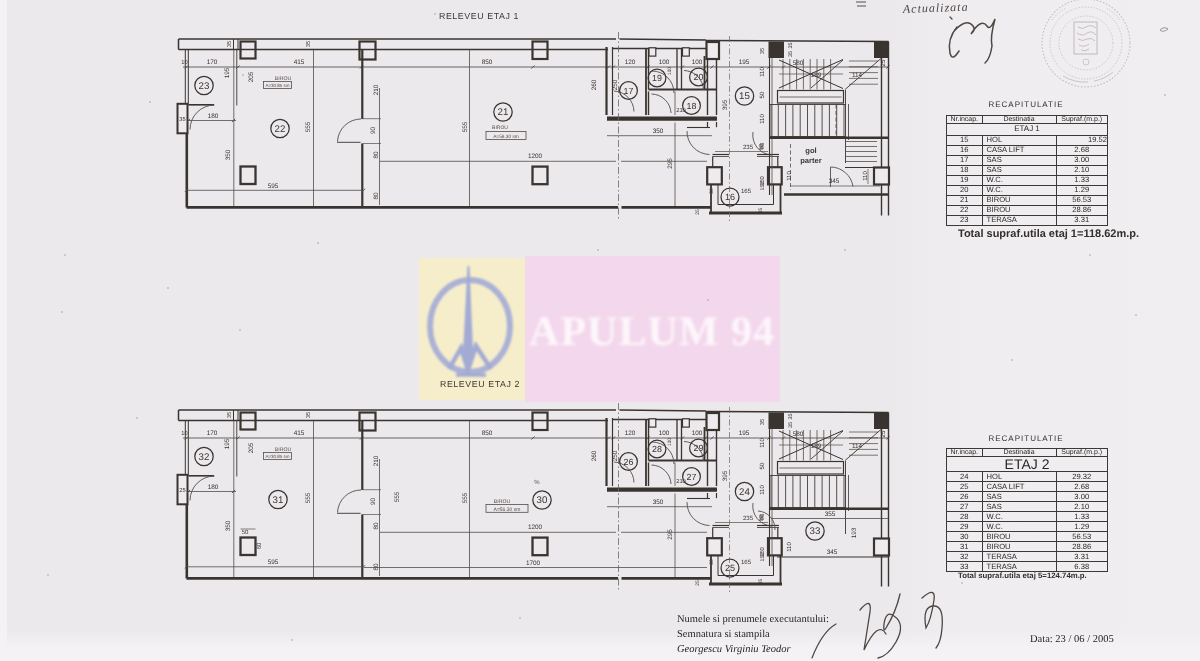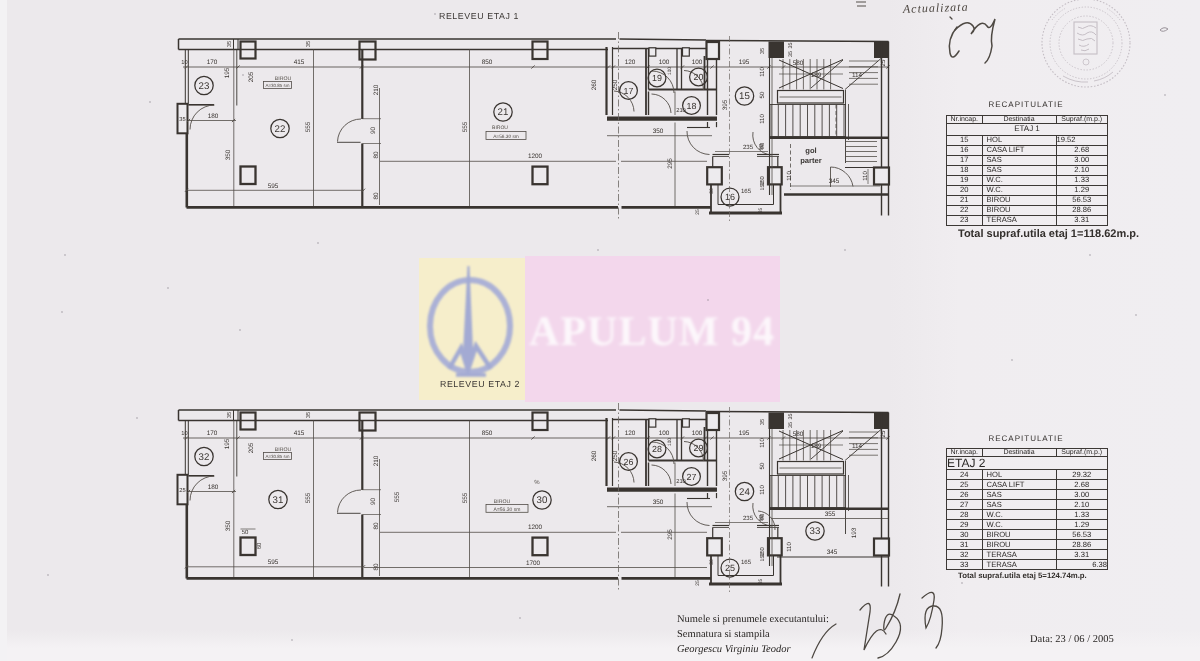--- a/index.html
+++ b/index.html
@@ -559,21 +559,21 @@
         <td style="width:34.5px;height:7px;text-align:center;font-size:7px;">Nr.incap.</td>
         <td style="width:73px;text-align:center;font-size:7px;">Destinatia</td>
         <td style="width:50.5px;text-align:center;font-size:7px;">Supraf.(m.p.)</td>
       </tr>
       <tr>
         <td colspan="3" style="height:11px;text-align:center;font-size:8px;">ETAJ 1</td>
       </tr>
       <tr>
         <td style="height:9px;text-align:center;">15</td>
         <td style="padding-left:4px;">HOL</td>
-        <td style="text-align:left;">19.52</td>
+        <td style="text-align:right;">19.52</td>
       </tr>
       <tr>
         <td style="height:9px;text-align:center;">16</td>
         <td style="padding-left:4px;">CASA LIFT</td>
         <td style="text-align:center;">2.68</td>
       </tr>
       <tr>
         <td style="height:9px;text-align:center;">17</td>
         <td style="padding-left:4px;">SAS</td>
         <td style="text-align:center;">3.00</td>
@@ -613,21 +613,21 @@
 <div style="position:absolute;left:958px;top:228px;font-size:11px;font-weight:bold;color:#332f2c;">Total supraf.utila etaj 1=118.62m.p.</div>
 <div style="position:absolute;left:886px;top:434px;width:280px;text-align:center;font-size:8px;letter-spacing:1px;color:#332f2c;">RECAPITULATIE</div>
 <table class="tbl" style="left:946px;top:448px;font-size:7.6px;">
     <tbody>
       <tr>
         <td style="width:34.5px;height:7px;text-align:center;font-size:7px;">Nr.incap.</td>
         <td style="width:73px;text-align:center;font-size:7px;">Destinatia</td>
         <td style="width:50.5px;text-align:center;font-size:7px;">Supraf.(m.p.)</td>
       </tr>
       <tr>
-        <td colspan="3" style="height:11px;font-size:12px;">ETAJ 2</td>
+        <td colspan="3" style="height:11px;text-align:center;font-size:14px;">ETAJ 2</td>
       </tr>
       <tr>
         <td style="height:9px;text-align:center;">24</td>
         <td style="padding-left:4px;">HOL</td>
         <td style="text-align:center;">29.32</td>
       </tr>
       <tr>
         <td style="height:9px;text-align:center;">25</td>
         <td style="padding-left:4px;">CASA LIFT</td>
         <td style="text-align:center;">2.68</td>
@@ -663,19 +663,19 @@
         <td style="text-align:center;">28.86</td>
       </tr>
       <tr>
         <td style="height:9px;text-align:center;">32</td>
         <td style="padding-left:4px;">TERASA</td>
         <td style="text-align:center;">3.31</td>
       </tr>
       <tr>
         <td style="height:9px;text-align:center;">33</td>
         <td style="padding-left:4px;">TERASA</td>
-        <td style="text-align:right;">6.38</td>
+        <td style="text-align:center;">6.38</td>
       </tr>
     </tbody>
   </table>
 <div style="position:absolute;left:958px;top:570.5px;font-size:7.8px;font-weight:bold;color:#332f2c;">Total supraf.utila etaj 5=124.74m.p.</div>
 <div style="position:absolute;left:677px;top:612px;font-family:&quot;Liberation Serif&quot;, serif;font-size:10.5px;color:#211e1c;line-height:15.2px;">
 Numele si prenumele executantului:<br>Semnatura si stampila<br><i>Georgescu Virginiu Teodor</i></div>
 <div style="position:absolute;left:1030px;top:634px;font-family:&quot;Liberation Serif&quot;, serif;font-size:10.5px;color:#211e1c;">Data: 23 / 06 / 2005</div>
 </body></html>

